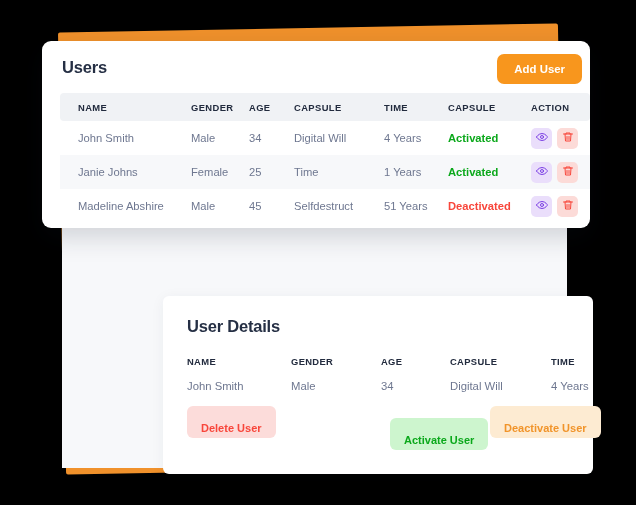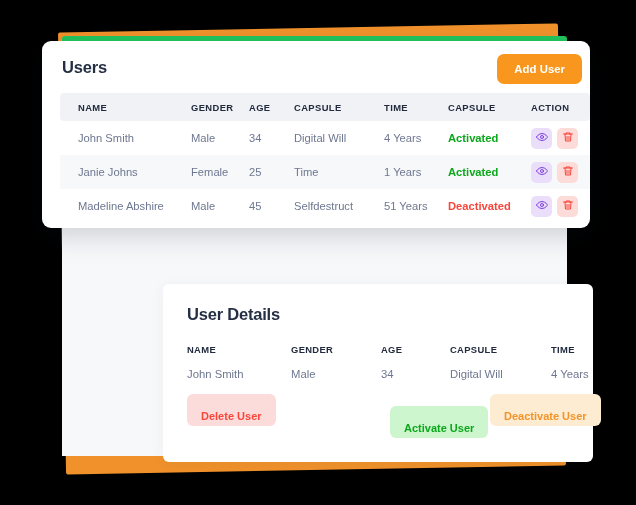--- a/index.html
+++ b/index.html
@@ -26,21 +26,21 @@
     background: #F0912B;
     transform: rotate(-1.05deg);
     transform-origin: 50% 50%;
     border-radius: 2px;
   }
 
   
   #details-panel {
     position: absolute;
     left: 62px;
-    top: 36px;
+    top: 48px;
     width: 505px;
     height: 420px;
     background: #22c55e;
     border-radius: 3px;
   }
 
   
   #details-panel-inner-bg {
     position: absolute;
     left: 0px;

